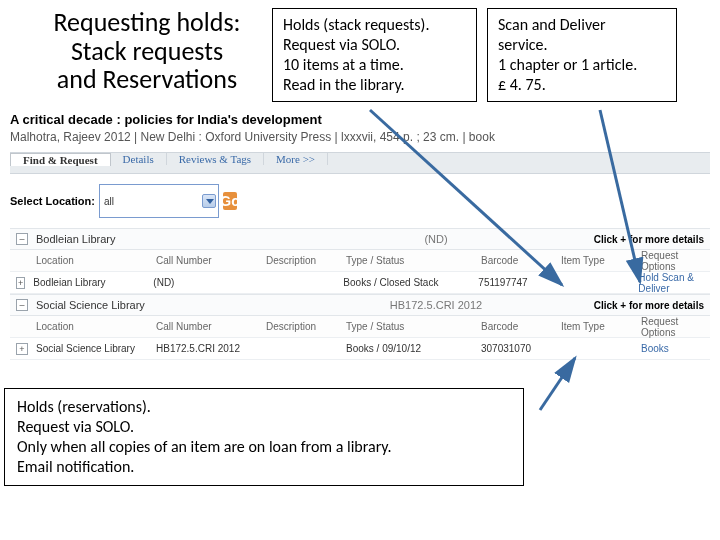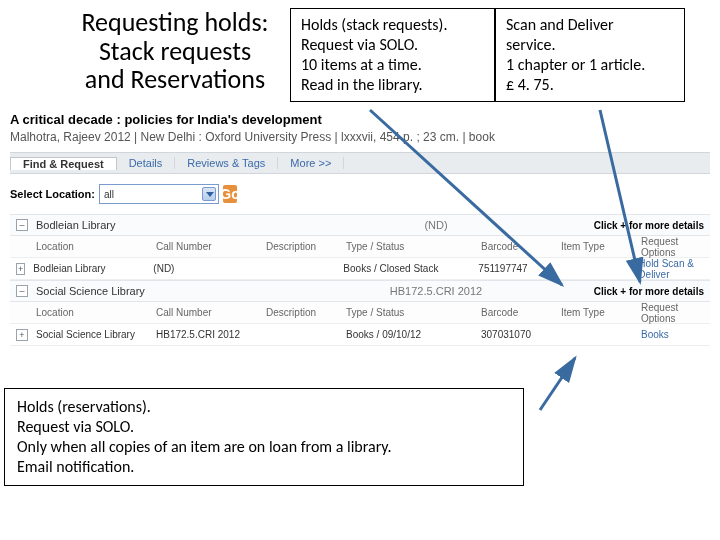--- a/index.html
+++ b/index.html
@@ -7,21 +7,22 @@
     width: 720px;
     height: 540px;
     font-family: Calibri, Arial, sans-serif;
     background: #fff;
     position: relative;
     overflow: hidden;
   }
   .top-row {
     display: flex;
     align-items: flex-start;
-    padding: 8px 10px 6px 60px;
+    padding: 8px 10px 6px 32px;
+    gap: 10px;
   }
   .title-block {
     font-size: 26px;
     line-height: 1.1;
     text-align: center;
     color: #000;
     flex: 0 0 230px;
   }
   .info-box {
     border: 1.5px solid #000;
@@ -46,25 +47,26 @@
   }
   .cat-meta {
     color: #555;
     font-size: 12px;
     margin-bottom: 8px;
   }
   .tab-row {
     background: #e8ecef;
     height: 22px;
     display: flex;
-    align-items: center;
+    align-items: flex-start;
     font-size: 11px;
     color: #3a6aa8;
     border-top: 1px solid #d0d6dc;
     border-bottom: 1px solid #d0d6dc;
+    font-family: Liberation Serif, serif;
   }
   .tab {
     padding: 0 12px;
     display: flex;
     align-items: center;
     border-right: 1px solid #d0d6dc;
   }
   .tab.active {
     background: #fff;
     color: #333;
@@ -81,21 +83,21 @@
     gap: 4px;
     font-size: 11px;
     color: #000;
   }
   .filter-label { font-weight: bold; }
   .select-mock {
     display: inline-flex;
     align-items: center;
     justify-content: space-between;
     width: 120px;
-    height: 20px;
+    height: 34px;
     border: 1px solid #7a9bcf;
     background: #fff;
     font-size: 10px;
     padding: 0 2px 0 4px;
     color: #333;
   }
   .select-arrow {
     width: 14px;
     height: 14px;
     background: linear-gradient(#d9e5f7,#b8cde9);

